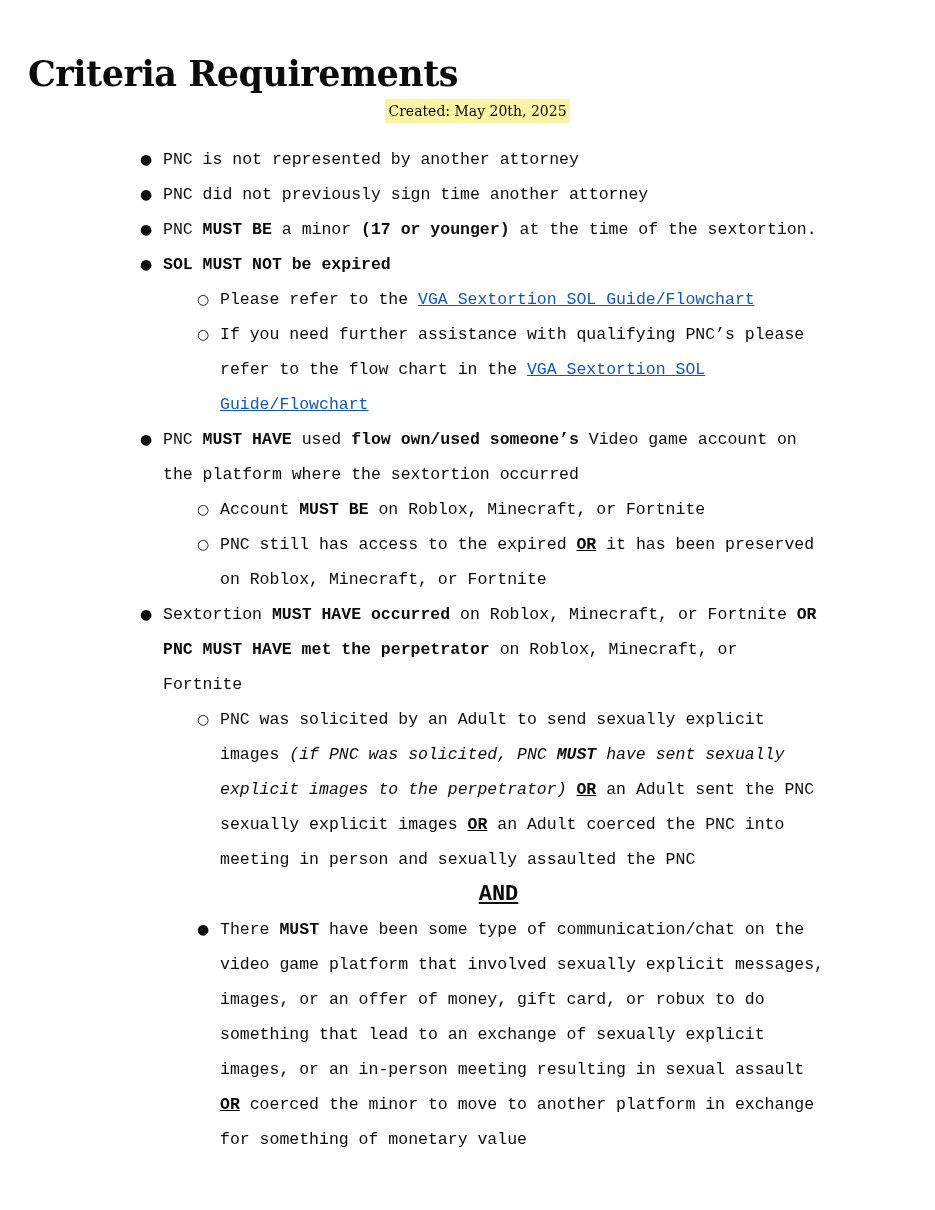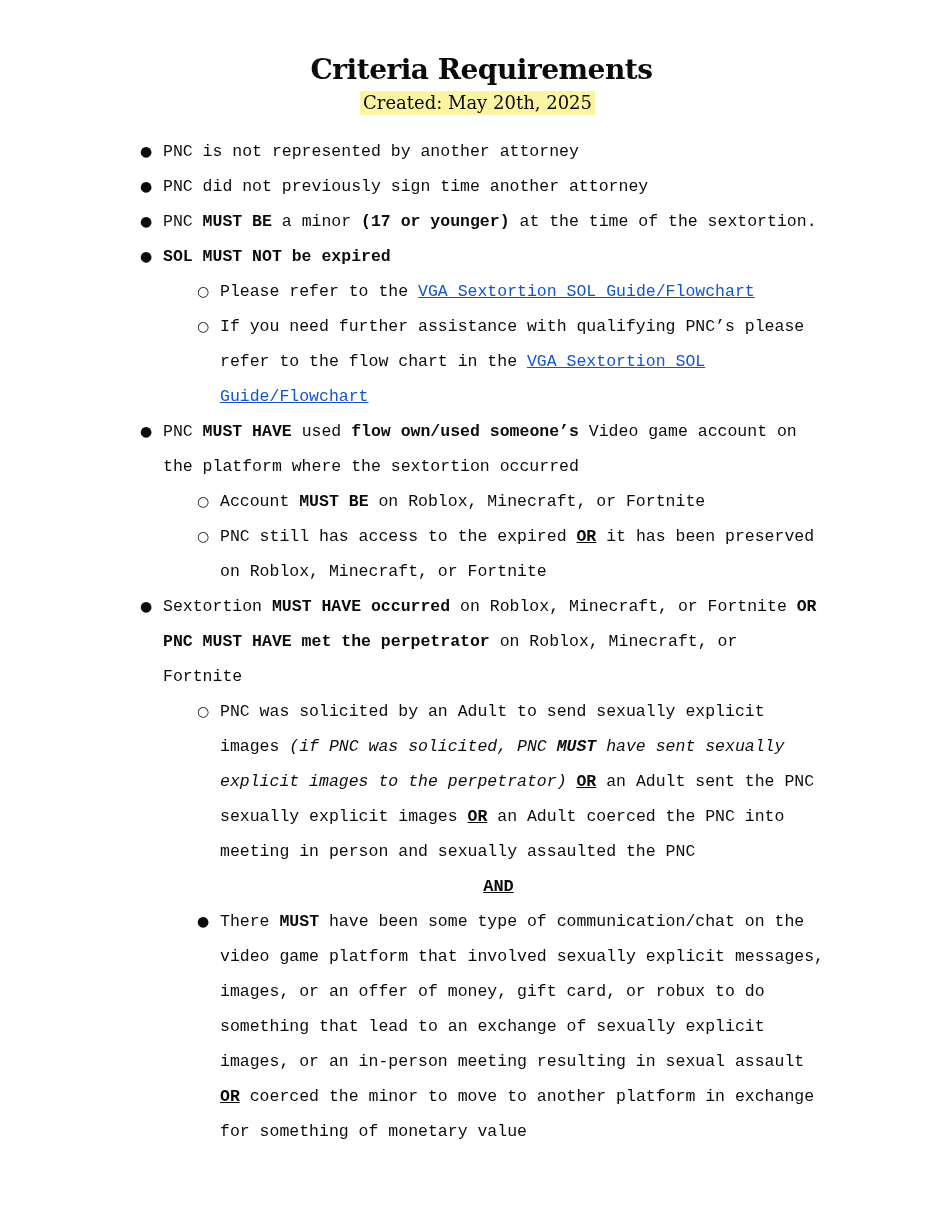--- a/index.html
+++ b/index.html
@@ -18,35 +18,35 @@
     overflow: hidden;
   }
   .page {
     width: 935px;
     height: 1210px;
     background: var(--page-bg);
     position: relative;
   }
   .doc-title {
     padding-top: 53px;
-    text-align: center;
-    font-size: 28px;
+    text-align: left;
+    font-size: 35px;
     font-weight: bold;
     letter-spacing: -0.5px;
     line-height: 1.2;
     margin-left: 28px;
   }
   .subtitle-row {
     text-align: center;
     margin-top: 4px;
   }
   .subtitle {
     display: inline-block;
     background: var(--highlight);
-    font-size: 18px;
+    font-size: 14px;
     line-height: 24px;
     padding: 0 3px;
     margin-left: 20px;
   }
   .content {
     padding: 19px 110px 0 140px;
     font-size: 16.5px;
     line-height: 35px;
   }
   .li { display: flex; }
@@ -58,21 +58,21 @@
     line-height: 35px;
     color: var(--text);
   }
   .txt { flex: 1; font-family: Liberation Mono, monospace; }
   .b { font-weight: bold; }
   .i { font-style: italic; }
   .u { text-decoration: underline; }
   .centered {
     text-align: center;
     padding-left: 32px;
-    font-size: 17px;
+    font-size: 22px;
     line-height: 35px;
   }
   a.link {
     color: var(--link);
     text-decoration: underline;
     cursor: pointer;
   }
 </style>
 </head>
 <body>

